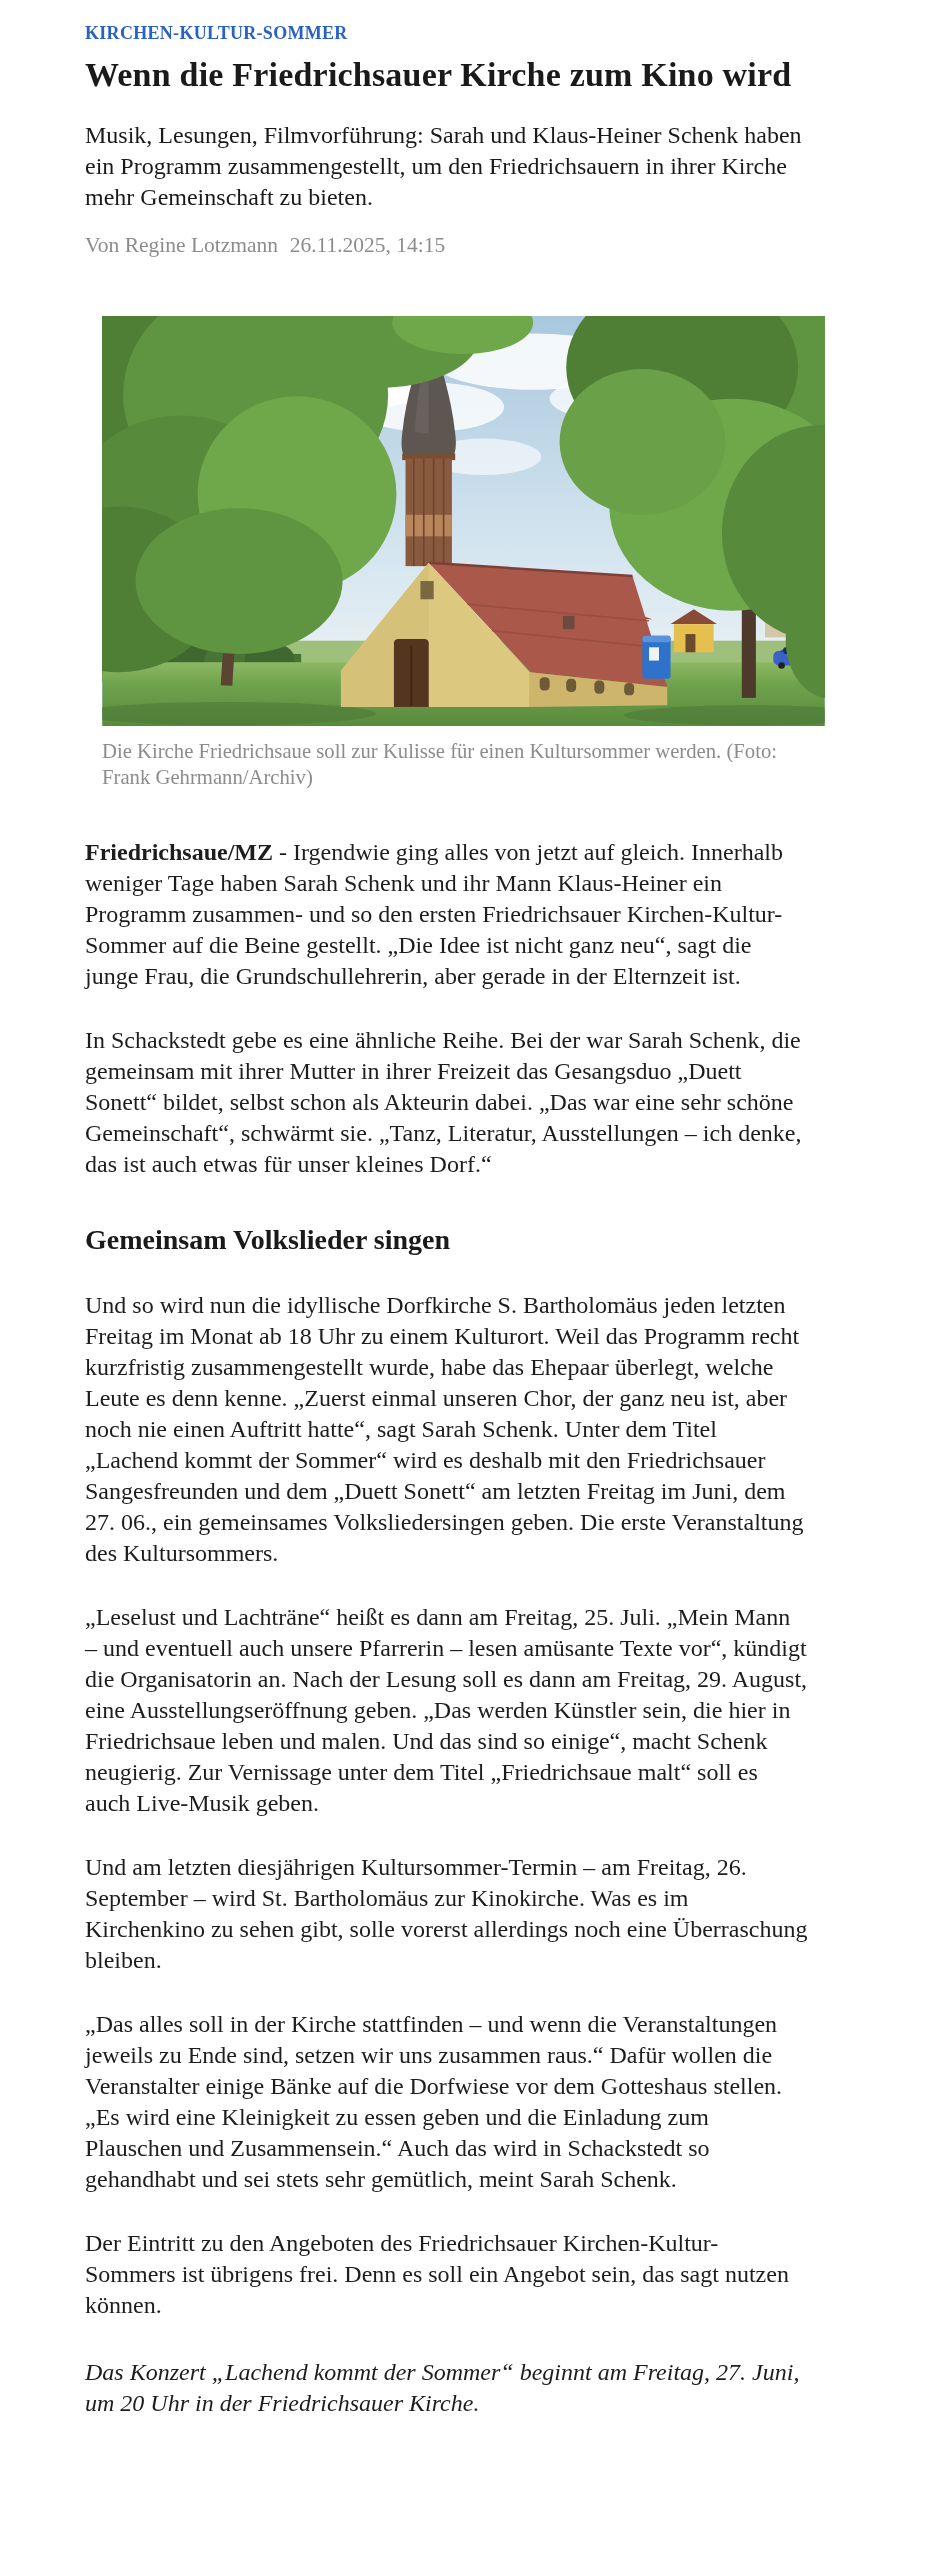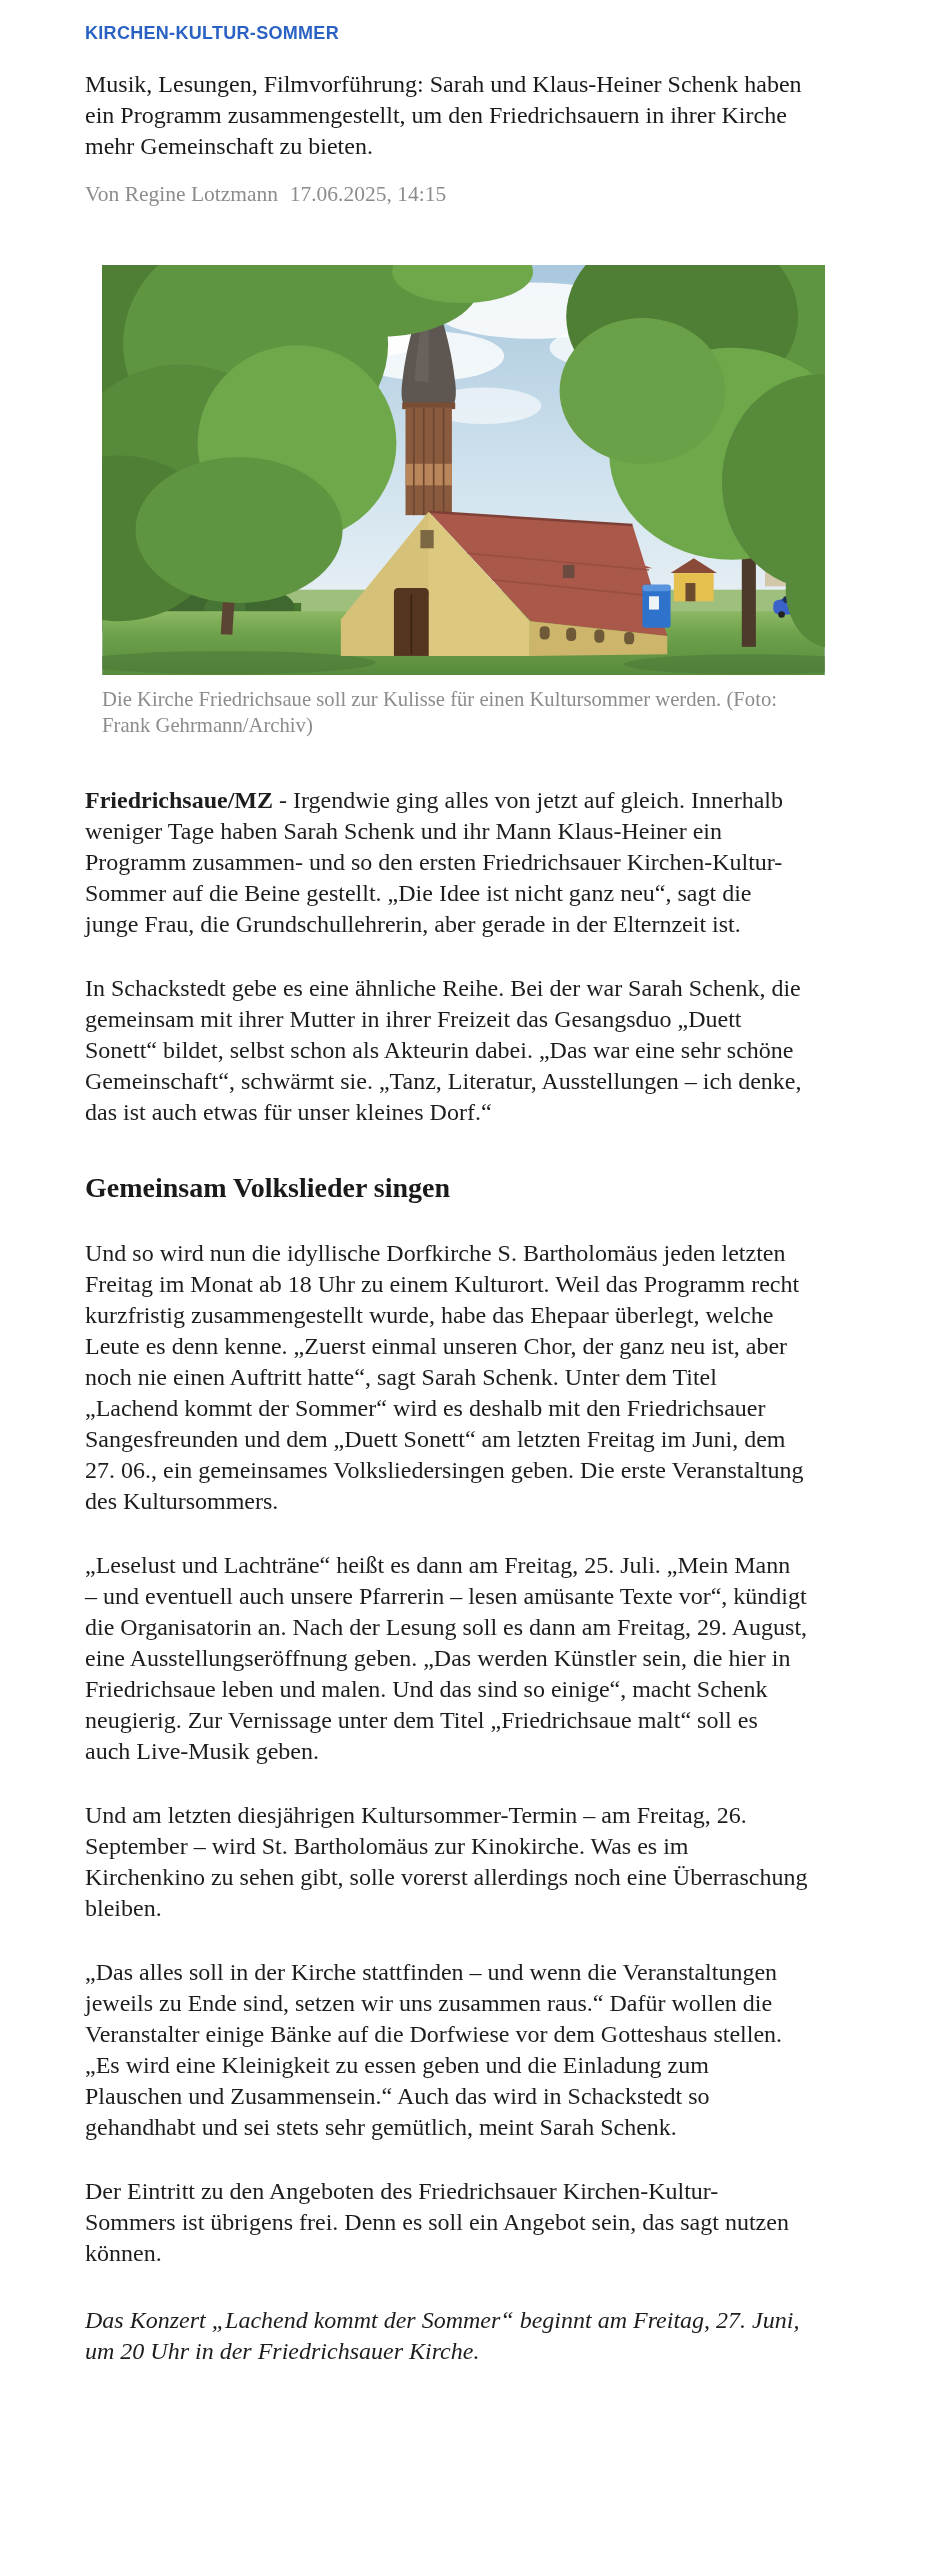--- a/index.html
+++ b/index.html
@@ -11,21 +11,21 @@
     width: 942px;
     font-family: "Liberation Serif", "DejaVu Serif", serif;
     color: var(--body-text, #1d1d1d);
   }
   .article-wrap {
     padding: 21.5px 134px 25px 85px; 
     box-sizing: border-box;
     width: 942px;
   }
   .kicker {
-    font-family: Liberation Sans, sans-serif;
+    font-family: Liberation Serif, serif;
     font-weight: 700;
     font-size: 18px;
     line-height: 22px;
     letter-spacing: 0.3px;
     color: var(--kicker-blue, #2a62c4);
     text-decoration: none;
     display: inline-block;
     cursor: pointer;
   }
   h1.headline {
@@ -87,25 +87,26 @@
     font-style: italic;
   }
 </style>
 </head>
 <body>
 
 <div class="article-wrap">
 
   <a class="kicker">KIRCHEN-KULTUR-SOMMER</a>
 
+  <h1 class="headline">Wenn die Friedrichsauer Kirche zum Kino wird</h1>
 
   <p class="lead">Musik, Lesungen, Filmvorführung: Sarah und Klaus-Heiner Schenk haben ein Programm zusammengestellt, um den Friedrichsauern in ihrer Kirche mehr Gemeinschaft zu bieten.</p>
 
   <div class="byline">
-    <span>Von Regine Lotzmann</span><span class="date">17.06.2025, 14:15</span>
+    <span>Von Regine Lotzmann</span><span class="date">26.11.2025, 14:15</span>
   </div>
 
   <figure class="article-figure">
     <div class="image-frame">
 
       <svg width="723" height="410" viewBox="0 0 872 495" xmlns="http://www.w3.org/2000/svg">
         <defs>
           <linearGradient id="sky" x1="0" y1="0" x2="0" y2="1">
             <stop offset="0" stop-color="#a9c8de"></stop>
             <stop offset="0.7" stop-color="#d6e6f0"></stop>

